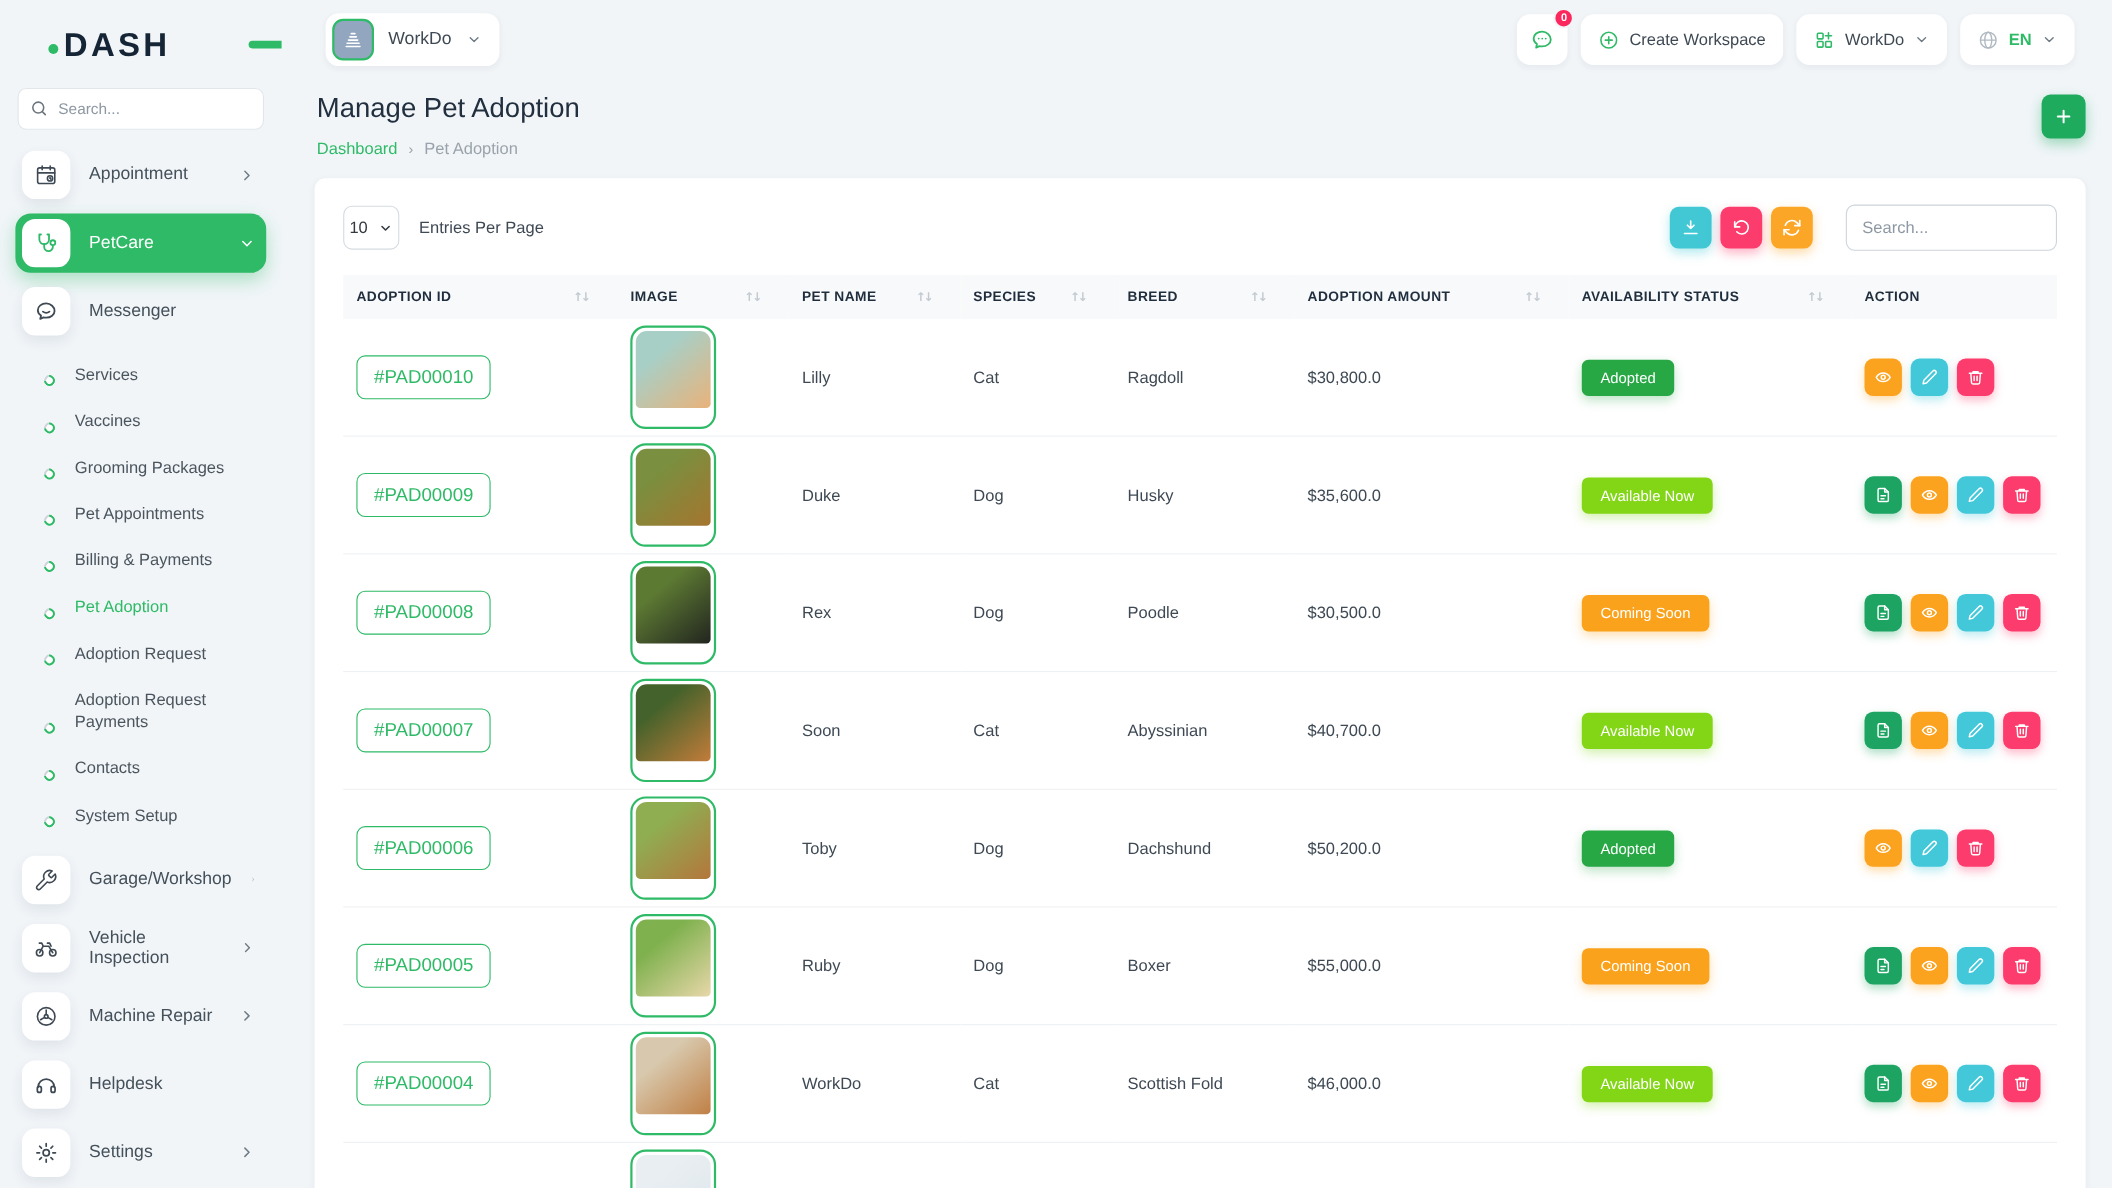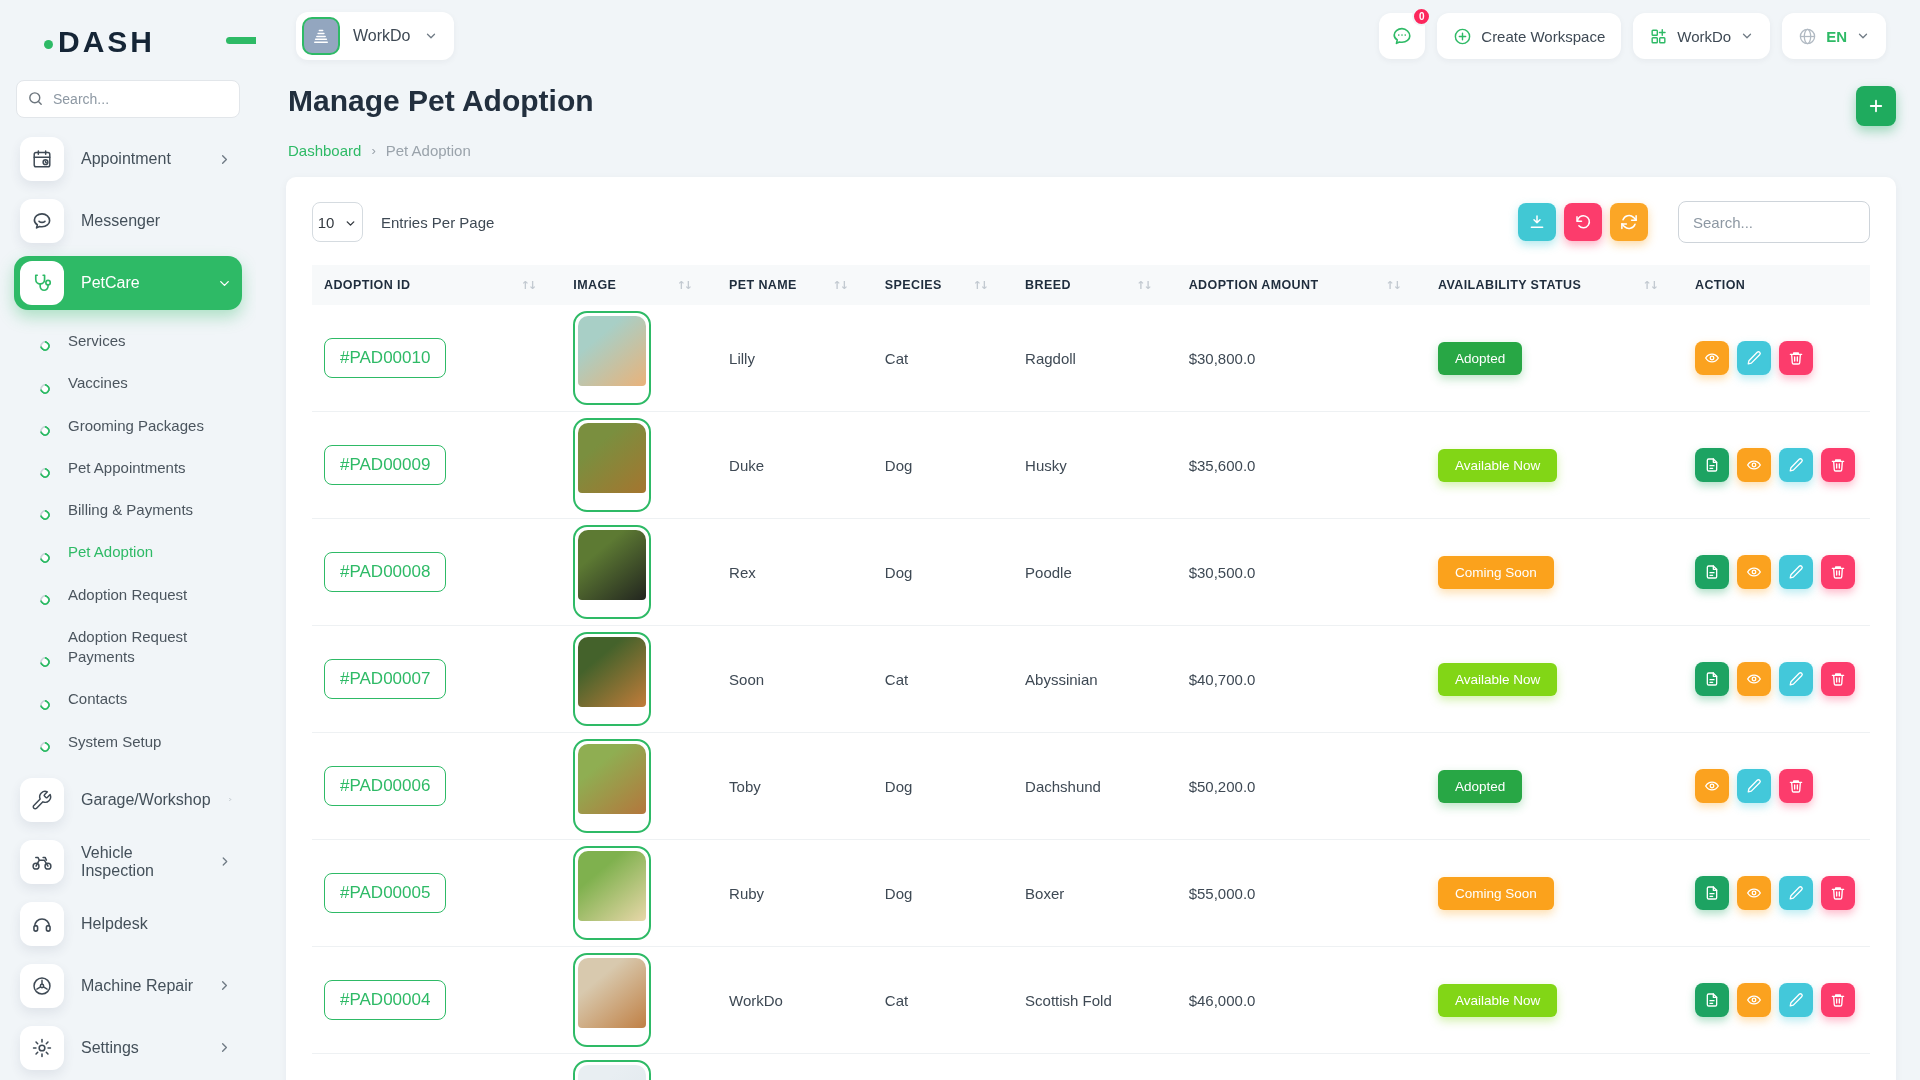--- a/index.html
+++ b/index.html
@@ -46,21 +46,21 @@
   .chat-btn .c-ic{width:22px;height:22px;color:#2eba66}
   .c-ic svg,.g-ic svg,.p-ic svg{width:100%;height:100%}
   .chat-badge{position:absolute;top:-6px;right:-6px;min-width:19px;height:19px;border-radius:50%;background:#fc275c;color:#fff;font-size:10px;font-weight:700;display:flex;align-items:center;justify-content:center;border:2px solid #f1f5f8}
   .p-ic{width:19px;height:19px;color:#2eba66}
   .g-ic{width:19px;height:19px;color:#b0b9c2}
   .lang-txt{color:#2eba66;font-weight:700}
 
   
   .content{flex:1;padding:16px 24px 0 30px;min-width:0}
   .page-head{display:flex;justify-content:space-between;align-items:flex-start}
-  h1{font-size:30px;font-weight:700;color:#222f3e;margin:8px 0 24px 2px}
+  h1{font-size:25px;font-weight:400;color:#222f3e;margin:8px 0 14px 2px}
   .breadcrumb{display:flex;align-items:center;gap:10px;font-size:15px;margin-left:2px}
   .bc-link{color:#2eba66;cursor:pointer;text-decoration:none}
   .bc-sep{color:#9aa3ab;font-size:13px}
   .bc-cur{color:#9aa3ab}
   .add-btn{width:40px;height:40px;margin-top:10px;border:none;border-radius:8px;background:#1fab5e;color:#fff;cursor:pointer;display:flex;align-items:center;justify-content:center;box-shadow:0 5px 12px rgba(31,171,94,.4)}
   .add-btn svg{width:18px;height:18px}
 
   
   .card{margin-top:18px;background:#fff;border-radius:10px;box-shadow:0 2px 8px rgba(30,40,60,.05);padding:24px 26px;min-height:900px}
   .card-toolbar{display:flex;justify-content:space-between;align-items:center;margin-bottom:22px}
@@ -125,42 +125,42 @@
               <path d="M8 3.2v3.6M16 3.2v3.6M3.5 10h17"></path>
               <circle cx="15.8" cy="15.5" r="2.6"></circle>
               <path d="M15.8 14.3v1.2l.9.6"></path>
             </svg>
           </span>
           <span class="nav-label">Appointment</span>
           <span class="nav-chev"><svg viewBox="0 0 24 24" fill="none" stroke="currentColor" stroke-width="2.2" stroke-linecap="round" stroke-linejoin="round" width="100%" height="100%">
               <path d="m9 6 6 6-6 6"></path>
             </svg></span>
         </div>
-        <div class="nav-item">
-          <span class="nav-icon">
-            <svg viewBox="0 0 24 24" fill="none" stroke="currentColor" stroke-width="1.8" stroke-linecap="round" stroke-linejoin="round" width="100%" height="100%">
-              <path d="M12 4.2c-4.6 0-8.3 3-8.3 6.7 0 2.1 1.2 4 3.2 5.2l-.8 3.4 3.2-1.5c.9.2 1.8.3 2.7.3 4.6 0 8.3-3 8.3-6.7S16.6 4.2 12 4.2z"></path>
-              <path d="M8.8 12.3c.9.8 2 1.2 3.2 1.2s2.3-.4 3.2-1.2"></path>
-            </svg>
-          </span>
-          <span class="nav-label">Messenger</span>
-        </div>
         <div class="nav-item active">
           <span class="nav-icon">
             <svg viewBox="0 0 24 24" fill="none" stroke="currentColor" stroke-width="1.8" stroke-linecap="round" stroke-linejoin="round" width="100%" height="100%">
               <path d="M6.8 3.5H5.2v4.8a4.8 4.8 0 0 0 9.6 0V3.5h-1.6"></path>
               <path d="M10 13v2.6a4.3 4.3 0 0 0 8.6 0v-1.4"></path>
               <circle cx="18.6" cy="11.6" r="2.4"></circle>
             </svg>
           </span>
           <span class="nav-label">PetCare</span>
           <span class="nav-chev"><svg viewBox="0 0 24 24" fill="none" stroke="currentColor" stroke-width="2.2" stroke-linecap="round" stroke-linejoin="round" width="100%" height="100%">
               <path d="m6 9 6 6 6-6"></path>
             </svg></span>
         </div>
+        <div class="nav-item">
+          <span class="nav-icon">
+            <svg viewBox="0 0 24 24" fill="none" stroke="currentColor" stroke-width="1.8" stroke-linecap="round" stroke-linejoin="round" width="100%" height="100%">
+              <path d="M12 4.2c-4.6 0-8.3 3-8.3 6.7 0 2.1 1.2 4 3.2 5.2l-.8 3.4 3.2-1.5c.9.2 1.8.3 2.7.3 4.6 0 8.3-3 8.3-6.7S16.6 4.2 12 4.2z"></path>
+              <path d="M8.8 12.3c.9.8 2 1.2 3.2 1.2s2.3-.4 3.2-1.2"></path>
+            </svg>
+          </span>
+          <span class="nav-label">Messenger</span>
+        </div>
         <div class="sub-list">
           <div class="sub-item">
             <span class="bullet"></span>
             <span class="sub-label">Services</span>
           </div>
           <div class="sub-item">
             <span class="bullet"></span>
             <span class="sub-label">Vaccines</span>
           </div>
           <div class="sub-item">
@@ -215,40 +215,40 @@
               <path d="M5.5 16.5 9 10h5.5l4 6.5M9 10 7.6 7H5.2M13.2 7h2.2l1.4 3"></path>
             </svg>
           </span>
           <span class="nav-label">Vehicle Inspection</span>
           <span class="nav-chev"><svg viewBox="0 0 24 24" fill="none" stroke="currentColor" stroke-width="2.2" stroke-linecap="round" stroke-linejoin="round" width="100%" height="100%">
               <path d="m9 6 6 6-6 6"></path>
             </svg></span>
         </div>
         <div class="nav-item">
           <span class="nav-icon">
+            <svg viewBox="0 0 24 24" fill="none" stroke="currentColor" stroke-width="1.6" stroke-linecap="round" stroke-linejoin="round" width="100%" height="100%">
+              <circle cx="12" cy="12" r="8.7"></circle>
+              <circle cx="12" cy="12" r="1.8"></circle>
+              <path d="M12 10.2V5.6M13.6 13l4 2.3M10.4 13l-4 2.3"></path>
+            </svg>
+          </span>
+          <span class="nav-label">Machine Repair</span>
+          <span class="nav-chev"><svg viewBox="0 0 24 24" fill="none" stroke="currentColor" stroke-width="2.2" stroke-linecap="round" stroke-linejoin="round" width="100%" height="100%">
+              <path d="m9 6 6 6-6 6"></path>
+            </svg></span>
+        </div>
+        <div class="nav-item">
+          <span class="nav-icon">
             <svg viewBox="0 0 24 24" fill="none" stroke="currentColor" stroke-width="1.7" stroke-linecap="round" stroke-linejoin="round" width="100%" height="100%">
               <path d="M4 14.5a8 8 0 0 1 16 0"></path>
               <rect x="3.2" y="13.8" width="4" height="6" rx="2"></rect>
               <rect x="16.8" y="13.8" width="4" height="6" rx="2"></rect>
             </svg>
           </span>
           <span class="nav-label">Helpdesk</span>
-        </div>
-        <div class="nav-item">
-          <span class="nav-icon">
-            <svg viewBox="0 0 24 24" fill="none" stroke="currentColor" stroke-width="1.6" stroke-linecap="round" stroke-linejoin="round" width="100%" height="100%">
-              <circle cx="12" cy="12" r="8.7"></circle>
-              <circle cx="12" cy="12" r="1.8"></circle>
-              <path d="M12 10.2V5.6M13.6 13l4 2.3M10.4 13l-4 2.3"></path>
-            </svg>
-          </span>
-          <span class="nav-label">Machine Repair</span>
-          <span class="nav-chev"><svg viewBox="0 0 24 24" fill="none" stroke="currentColor" stroke-width="2.2" stroke-linecap="round" stroke-linejoin="round" width="100%" height="100%">
-              <path d="m9 6 6 6-6 6"></path>
-            </svg></span>
         </div>
         <div class="nav-item">
           <span class="nav-icon">
             <svg viewBox="0 0 24 24" fill="none" stroke="currentColor" stroke-width="1.7" stroke-linecap="round" stroke-linejoin="round" width="100%" height="100%">
               <circle cx="12" cy="12" r="3.1"></circle>
               <path d="M12 2.8v2.6M12 18.6v2.6M2.8 12h2.6M18.6 12h2.6M5.5 5.5l1.8 1.8M16.7 16.7l1.8 1.8M18.5 5.5l-1.8 1.8M7.3 16.7l-1.8 1.8"></path>
             </svg>
           </span>
           <span class="nav-label">Settings</span>
           <span class="nav-chev"><svg viewBox="0 0 24 24" fill="none" stroke="currentColor" stroke-width="2.2" stroke-linecap="round" stroke-linejoin="round" width="100%" height="100%">

